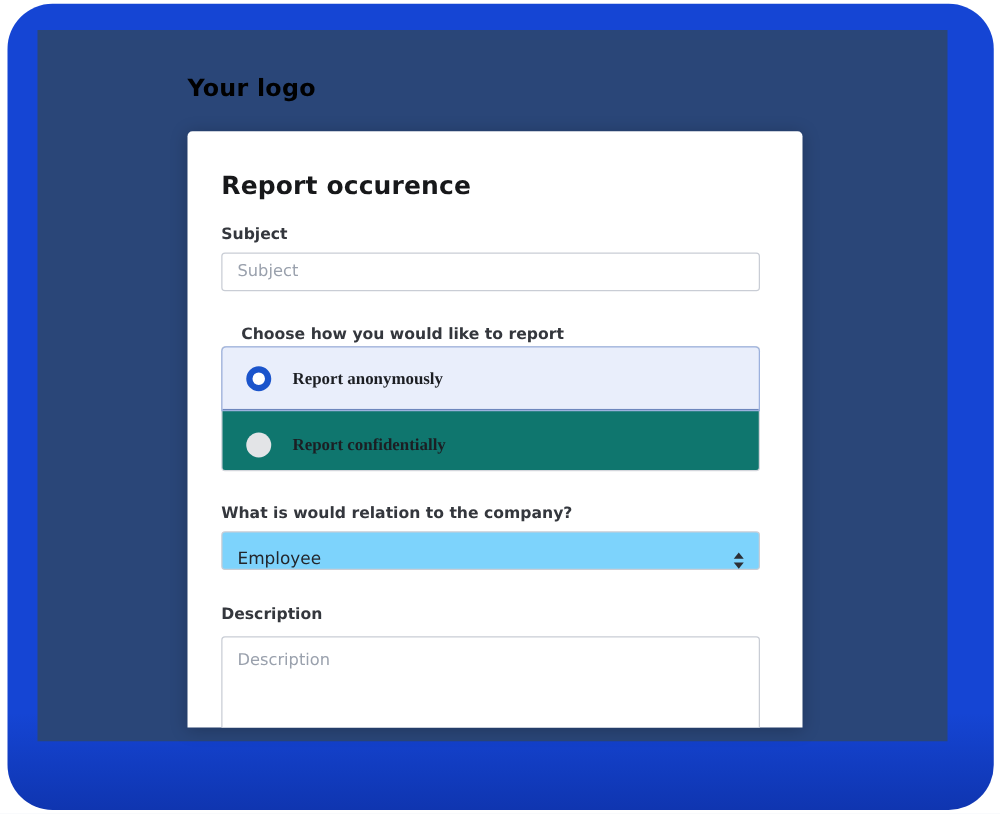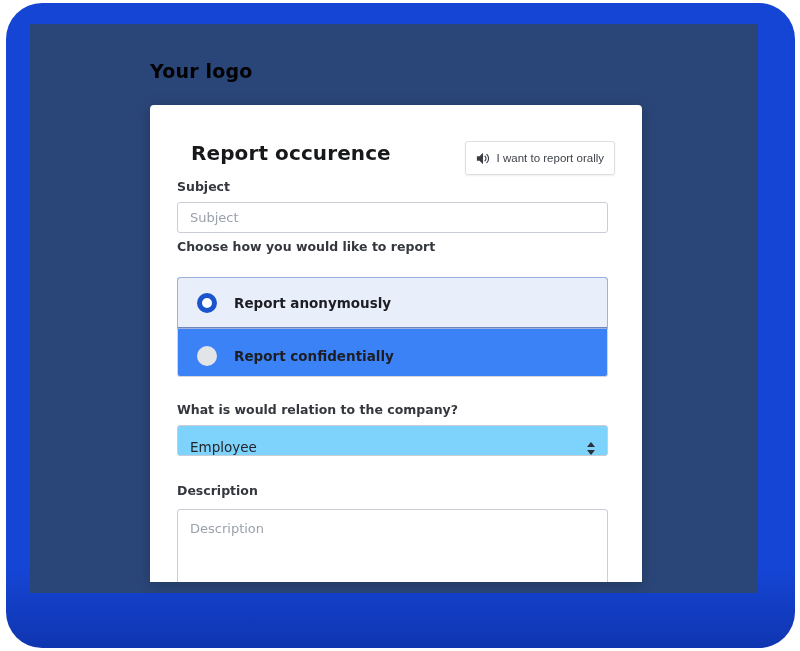--- a/index.html
+++ b/index.html
@@ -13,41 +13,41 @@
   .inner-panel{position:absolute;left:30px;top:24px;width:728px;height:569px;
         background:var(--panel-navy);}
 
   .logo{position:absolute;left:150px;top:60px;color:#000000;
         font-size:19px;font-weight:700;letter-spacing:.2px;}
 
   .card{position:absolute;left:150px;top:105px;width:492px;height:477px;
         background:#ffffff;border-radius:4px 4px 0 0;overflow:hidden;
         box-shadow:0 2px 14px rgba(0,0,0,.22);}
 
-  .card-header{position:absolute;left:27px;right:27px;top:36px;height:34px;
-        display:flex;justify-content:space-between;margin-left:14px;}
+  .card-header{position:absolute;left:27px;right:27px;top:26px;height:34px;
+        display:flex;align-items:center;justify-content:space-between;}
   .card-title{font-size:20px;font-weight:700;color:#17181a;letter-spacing:.1px;}
 
   .oral-btn{display:flex;align-items:center;gap:7px;background:#ffffff;
         border:1px solid #dcdee3;border-radius:3px;padding:6px 10px;
         font-size:11.5px;color:#3f4349;cursor:pointer;
         box-shadow:0 1px 2px rgba(0,0,0,.07);white-space:nowrap;}
   .oral-btn svg{display:block;}
 
   .field-label{position:absolute;left:27px;font-size:12.5px;font-weight:600;
         color:#34373d;}
 
   .text-input{position:absolute;left:27px;width:431px;height:31px;box-sizing:border-box;
         border:1px solid var(--input-border);border-radius:3px;padding:0 12px;
         font-family:inherit;font-size:13px;color:#23262b;background:#fff;outline:none;}
   .text-input::placeholder{color:var(--placeholder);}
 
   .options{position:absolute;left:27px;top:172px;width:431px;height:100px;
         box-sizing:border-box;border:1px solid #d3d6dc;border-radius:3px;
-        background:#3b82f6;}
+        background:#0f766e;font-family:Liberation Serif, serif;}
   .option{display:flex;align-items:center;gap:17px;padding:0 19px;height:55px;
         box-sizing:border-box;cursor:pointer;}
   .option.selected{height:50px;background:var(--selected-bg);
         box-shadow:0 0 0 1px var(--selected-border);
         border-bottom:1px solid var(--selected-divider);
         border-radius:3px 3px 0 0;}
   .radio{width:20px;height:20px;border-radius:50%;box-sizing:border-box;flex:0 0 auto;}
   .radio.on{background:#ffffff;border:5.5px solid var(--radio-blue);}
   .radio.off{background:#e3e4e7;border:none;}
   .option-label{font-size:13.5px;font-weight:700;color:#1c1e23;}
@@ -75,36 +75,26 @@
 <div class="page">
   <div class="outer-frame"></div>
   <div class="inner-panel"></div>
 
   <div class="logo">Your logo</div>
 
   <div class="card">
 
     <div class="card-header">
       <div class="card-title">Report occurence</div>
-      <button class="oral-btn">
-        <span>
-          <svg width="14" height="13" viewBox="0 0 16 14">
-            <path d="M1 4.5h3l4-4v13l-4-4H1z" fill="#3a3d43"></path>
-            <path d="M10.3 4.4a3.6 3.6 0 0 1 0 5.2" stroke="#3a3d43" fill="none" stroke-width="1.3" stroke-linecap="round"></path>
-            <path d="M12.4 2.3a6.6 6.6 0 0 1 0 9.4" stroke="#3a3d43" fill="none" stroke-width="1.3" stroke-linecap="round"></path>
-          </svg>
-        </span>
-        <span>I want to report orally</span>
-      </button>
     </div>
 
     <label class="field-label" style="top:74px;">Subject</label>
     <input class="text-input" style="top: 97px;" type="text" placeholder="Subject">
 
-    <label class="field-label" style="top:134px;">Choose how you would like to report</label>
+    <label class="field-label" style="top:154px;margin-left:16px;">Choose how you would like to report</label>
 
     <div class="options">
       <div class="option selected">
         <span class="radio on"></span>
         <span class="option-label">Report anonymously</span>
       </div>
       <div class="option">
         <span class="radio off"></span>
         <span class="option-label">Report confidentially</span>
       </div>

